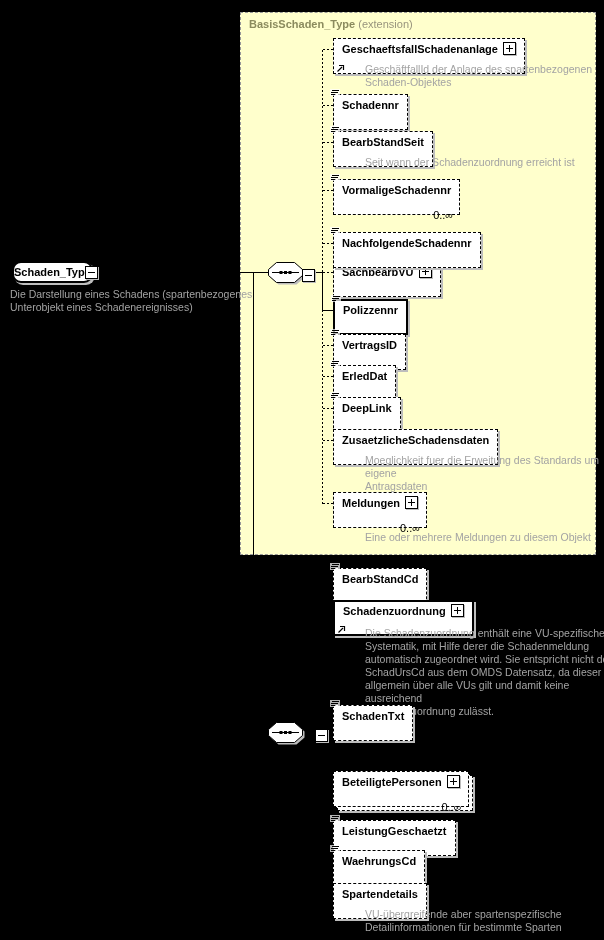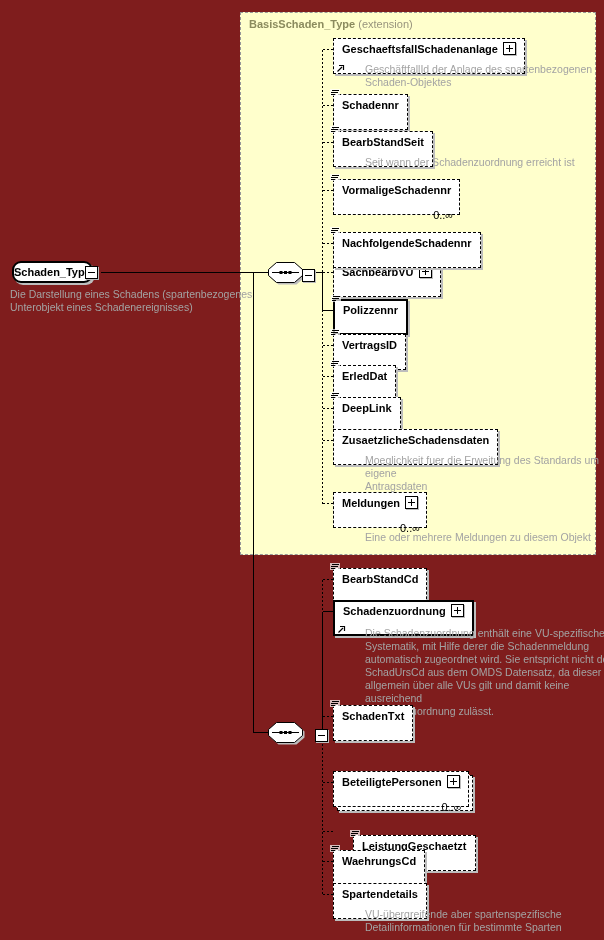--- a/index.html
+++ b/index.html
@@ -1,17 +1,17 @@
 <!DOCTYPE html>
 <html><head>
 <meta charset="utf-8">
 <style>
   html,body{margin:0;padding:0;background:#fff;}
   #diagram{
-    position:relative;z-index:0;width:604px;height:940px;background:#7f1d1d;overflow:hidden;
+    position:relative;z-index:0;width:604px;height:940px;background:#000000;overflow:hidden;
     font-family:"Liberation Sans", sans-serif;
   }
   .abs{position:absolute;}
   
   .frame{position:absolute;left:240px;top:12px;width:356px;height:543px;
     background:#ffffcc;border:1px dashed #979797;box-sizing:border-box;}
   .frame-title{position:absolute;left:8px;top:5px;font-size:11px;white-space:nowrap;}
   .frame-title .t{font-weight:bold;color:#8b8b5e;}
   .frame-title .s{font-weight:normal;color:#98947d;}
   
@@ -169,21 +169,21 @@
         </svg></span><span>Schadenzuordnung</span><span class="expander plus"></span></div><div class="desc" style="left: 337px; top: 627px;">Die Schadenzuordnung enthält eine VU-spezifische
 Systematik, mit Hilfe derer die Schadenmeldung
 automatisch zugeordnet wird. Sie entspricht nicht dem
 SchadUrsCd aus dem OMDS Datensatz, da dieser
 allgemein über alle VUs gilt und damit keine ausreichend
 präzise  Zuordnung zulässt.</div><div class="node" style="left: 333px; top: 705px;"><span class="icon-text"><svg width="11" height="9">
           <rect x="0" y="0" width="10" height="7" fill="#ffffff" opacity="0.7"></rect>
           <line x1="2" y1="1.5" x2="9" y2="1.5" stroke="#000"></line>
           <line x1="1" y1="3.5" x2="8" y2="3.5" stroke="#000"></line>
           <line x1="1" y1="5.5" x2="5" y2="5.5" stroke="#000"></line>
-        </svg></span><span>SchadenTxt</span></div><div class="node multiple" style="left: 333px; top: 771px;"><span>BeteiligtePersonen</span><span class="expander plus"></span><span class="occurs">0..∞</span></div><div class="node" style="left: 353px; top: 820px; margin-top: 15px;"><span class="icon-text"><svg width="11" height="9">
+        </svg></span><span>SchadenTxt</span></div><div class="node multiple" style="left: 333px; top: 771px;"><span>BeteiligtePersonen</span><span class="expander plus"></span><span class="occurs">0..∞</span></div><div class="node" style="left: 333px; top: 820px;"><span class="icon-text"><svg width="11" height="9">
           <rect x="0" y="0" width="10" height="7" fill="#ffffff" opacity="0.7"></rect>
           <line x1="2" y1="1.5" x2="9" y2="1.5" stroke="#000"></line>
           <line x1="1" y1="3.5" x2="8" y2="3.5" stroke="#000"></line>
           <line x1="1" y1="5.5" x2="5" y2="5.5" stroke="#000"></line>
         </svg></span><span>LeistungGeschaetzt</span></div><div class="node" style="left: 333px; top: 850px;"><span class="icon-text"><svg width="11" height="9">
           <rect x="0" y="0" width="10" height="7" fill="#ffffff" opacity="0.7"></rect>
           <line x1="2" y1="1.5" x2="9" y2="1.5" stroke="#000"></line>
           <line x1="1" y1="3.5" x2="8" y2="3.5" stroke="#000"></line>
           <line x1="1" y1="5.5" x2="5" y2="5.5" stroke="#000"></line>
         </svg></span><span>WaehrungsCd</span></div><div class="node" style="left: 333px; top: 883px;"><span>Spartendetails</span></div><div class="desc" style="left: 337px; top: 908px;">VU-übergreifende aber spartenspezifische

